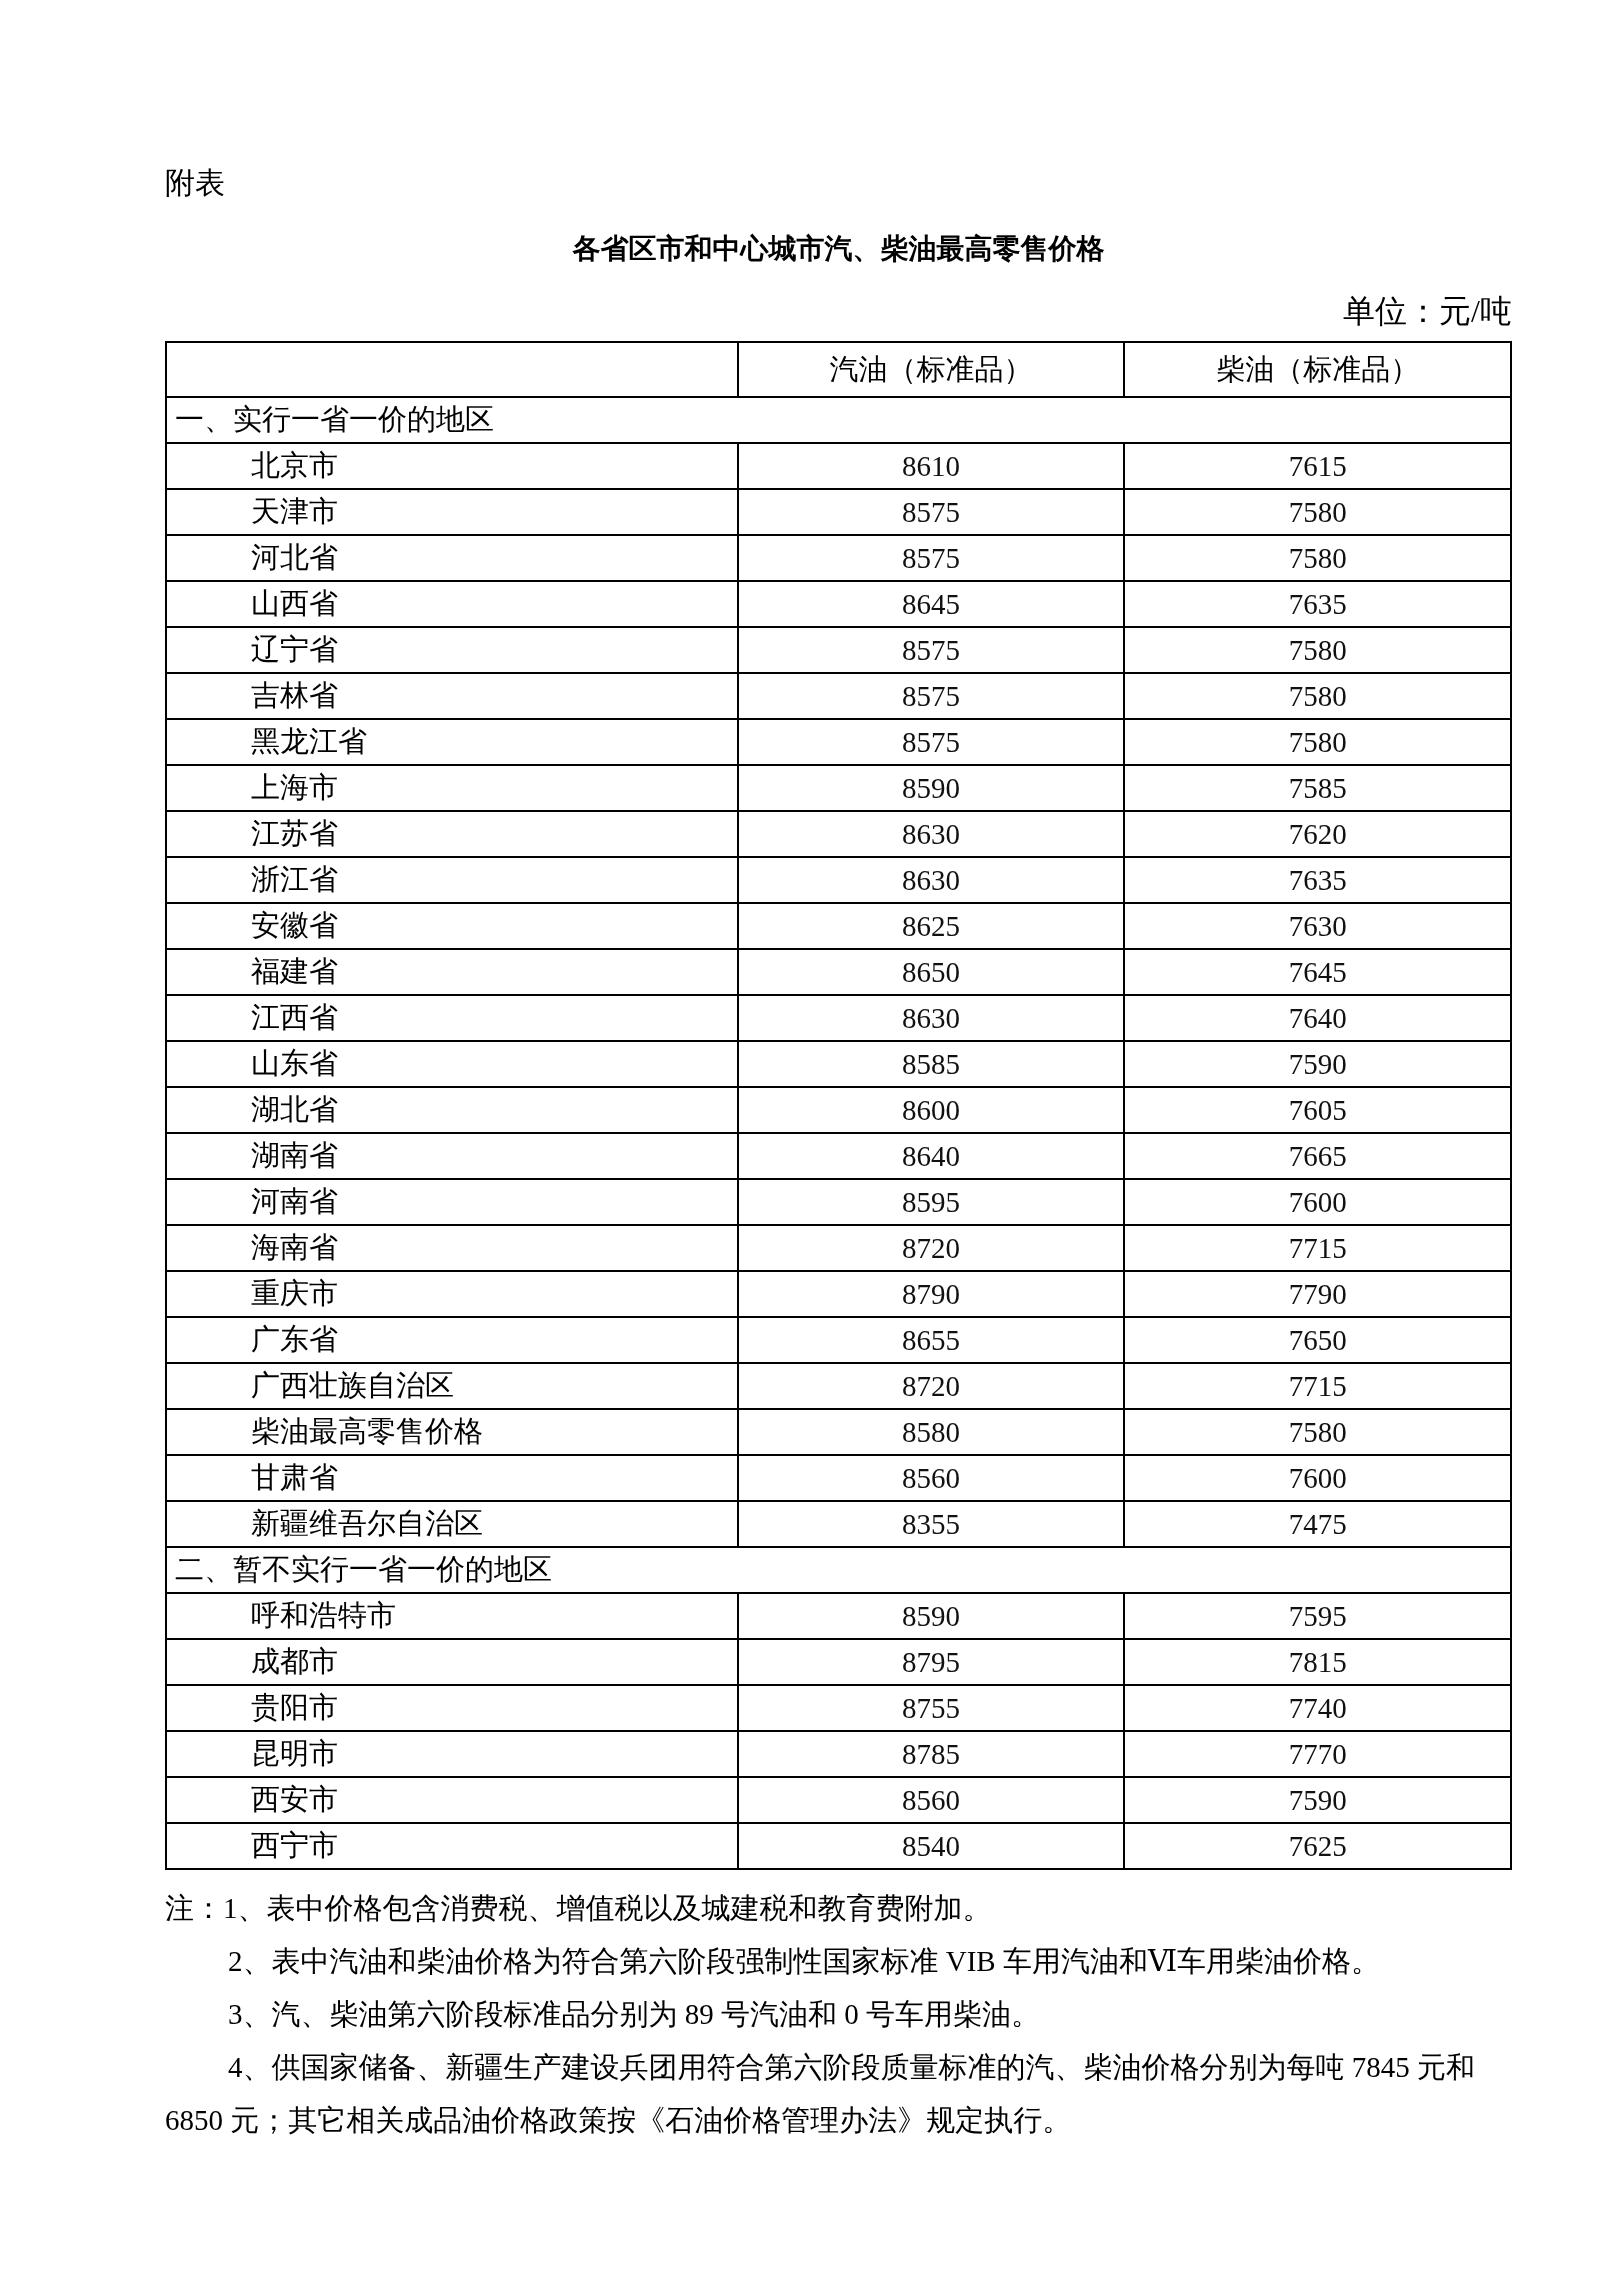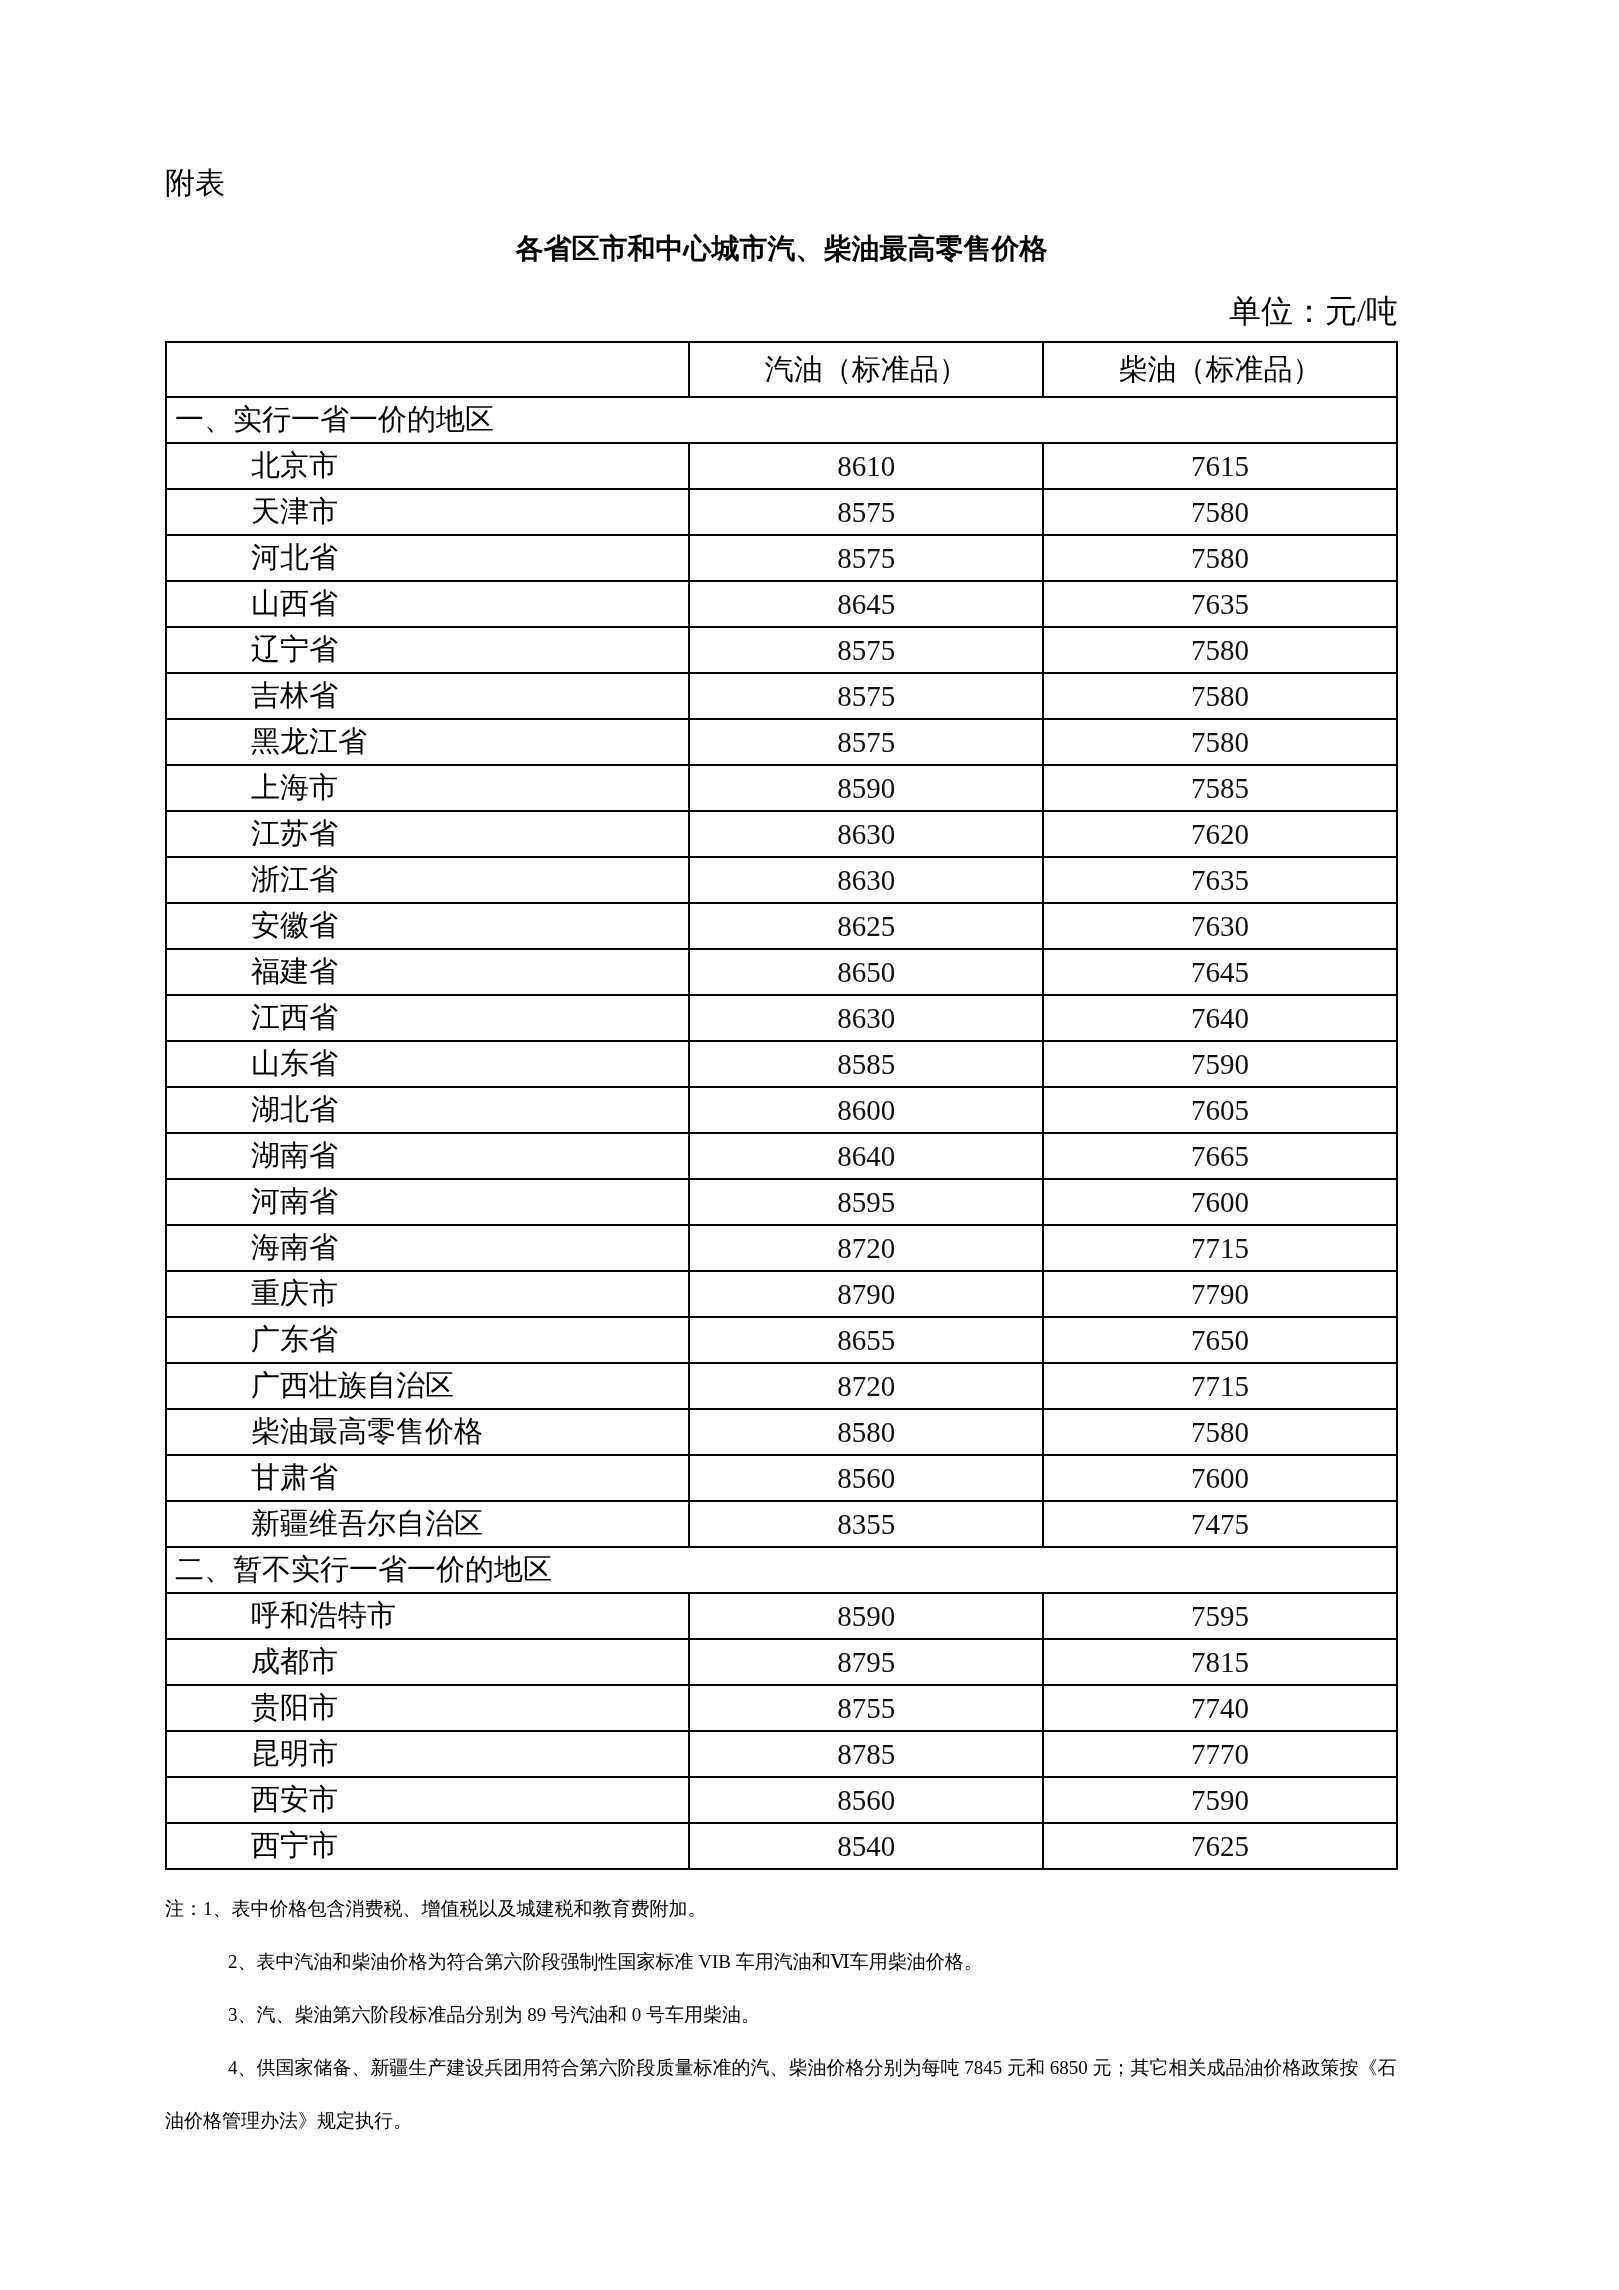--- a/index.html
+++ b/index.html
@@ -9,21 +9,21 @@
     height: 2291px;
     background: #ffffff;
     color: #000;
     font-family: "Liberation Serif", "DejaVu Serif", serif;
     overflow: hidden;
   }
   .content {
     position: absolute;
     left: 165px;
     top: 165px;
-    width: 1233px;
+    width: 1347px;
   }
   .annex { font-size: 30px; line-height: 1.2; margin: 0 0 29px 0; }
   .doc-title {
     font-family: "Liberation Sans", "DejaVu Sans", sans-serif;
     font-weight: bold;
     font-size: 28px;
     text-align: center;
     margin: 0 0 21.6px 0;
   }
   .unit-line { font-size: 32px; text-align: right; margin: 0 0 7.8px 0; }
@@ -47,21 +47,21 @@
   .price-table col.c-diesel { width: 28.75%; }
   .price-table td { height: 44px; }
   .price-table td.section-cell {
     text-align: left;
     padding-left: 8px;
     border-top: 2.9px solid #000;
     border-bottom: 2.9px solid #000;
   }
   .price-table td.cell-region { text-align: left; padding-left: 84px; }
   .price-table td.cell-num { text-align: center; color: #111; }
-  .notes { margin-top: 11.8px; font-size: 19px; line-height: 53px; }
+  .notes { margin-top: 11.8px; font-size: 29px; line-height: 53px; }
   .notes p { margin: 0; }
   .notes p.indented { text-indent: 63px; }
 </style>
 </head>
 <body>
 
 <div class="page">
   <div class="content">
     <p class="annex">附表</p>
     <p class="doc-title">各省区市和中心城市汽、柴油最高零售价格</p>

